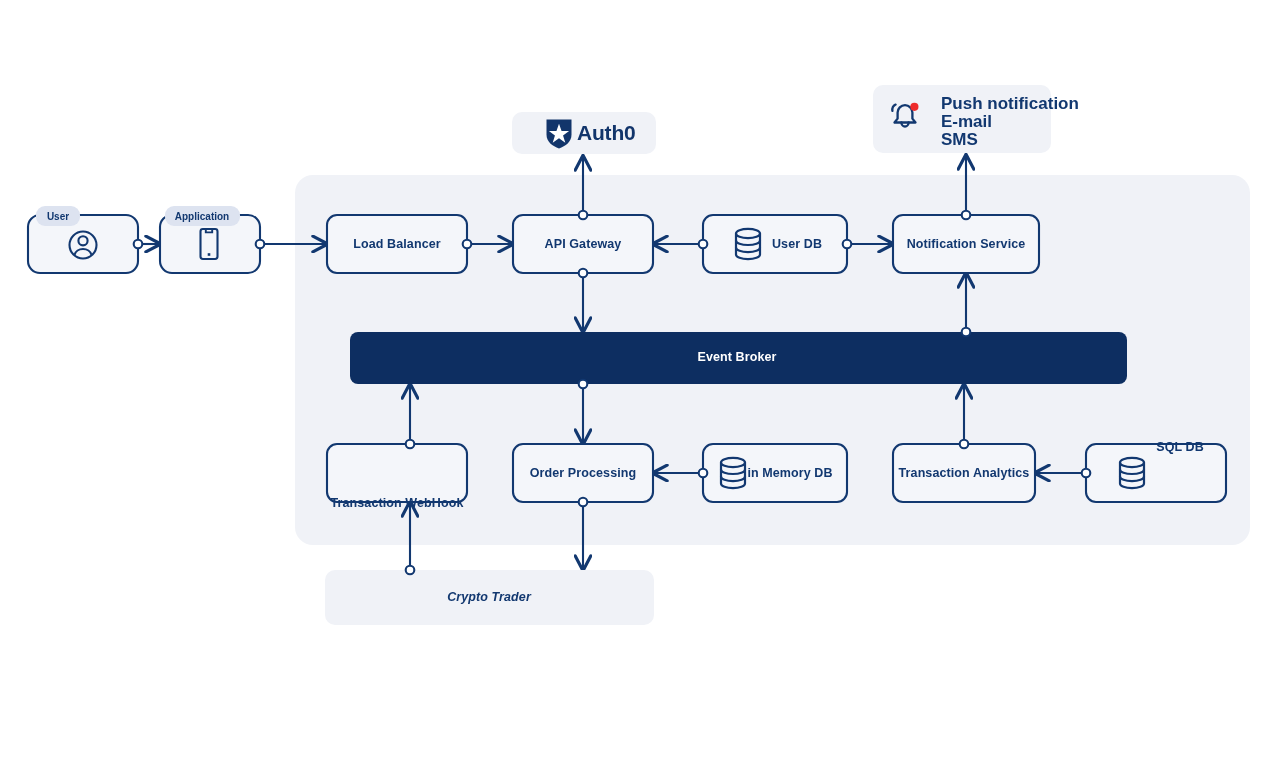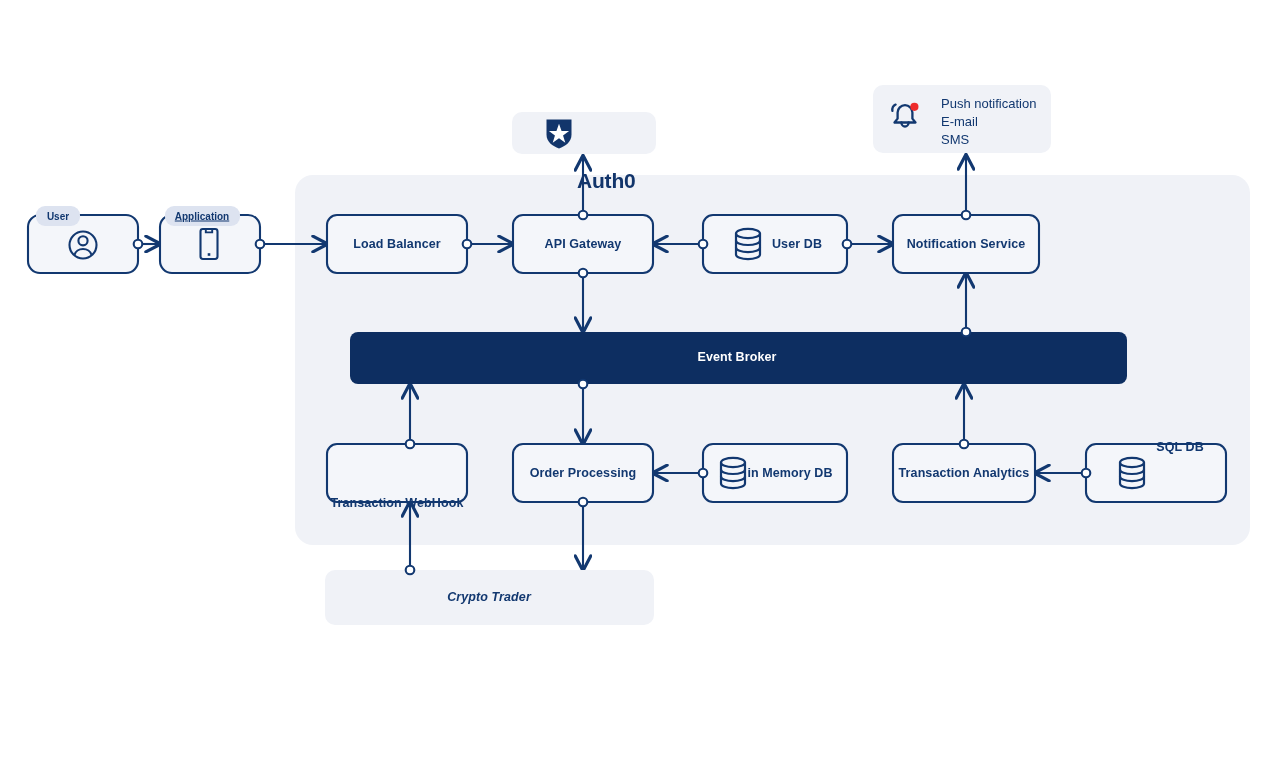--- a/index.html
+++ b/index.html
@@ -40,22 +40,22 @@
     position:absolute;
     color:#12356b;
     font-size:21px;
     font-weight:700;
     letter-spacing:-.2px;
     white-space:nowrap;
   }
   .notif-text{
     position:absolute;
     color:#123870;
-    font-size:13px;
-    font-weight:400;
+    font-size:17px;
+    font-weight:700;
     line-height:18.5px;
     white-space:nowrap;
   }
   .brand{
     position:absolute;
     right:30px;bottom:22px;
     font-size:46px;
     font-weight:700;
     color:#3b475c;
     letter-spacing:-1.6px;
@@ -205,34 +205,34 @@
       <circle cx="583" cy="384" r="4.3"></circle>
       <circle cx="964" cy="444" r="4.3"></circle>
       <circle cx="703" cy="473" r="4.3"></circle>
       <circle cx="1086" cy="473" r="4.3"></circle>
       <circle cx="410" cy="570" r="4.3"></circle>
       <circle cx="583" cy="502" r="4.3"></circle>
     </g>
   </svg>
 
   <span class="pill-lbl" style="left:58px;top:216px;">User</span>
-  <span class="pill-lbl" style="left:202px;top:216px;text-decoration:underline;">Application</span>
+  <span class="pill-lbl" style="left:202px;top:216px;">Application</span>
 
   <span class="lbl centered" style="left:397px;top:245px;">Load Balancer</span>
   <span class="lbl centered" style="left:583px;top:245px;">API Gateway</span>
   <span class="lbl centered" style="left:797px;top:245px;">User DB</span>
   <span class="lbl centered" style="left:966px;top:245px;">Notification Service</span>
   <span class="lbl centered white" style="left:719px;top:358px;">Event Broker</span>
   <span class="lbl centered" style="left:397px;top:474px;margin-top:30px;">Transaction WebHook</span>
   <span class="lbl centered" style="left:583px;top:474px;">Order Processing</span>
   <span class="lbl centered" style="left:790px;top:474px;">in Memory DB</span>
   <span class="lbl centered" style="left:964px;top:474px;">Transaction Analytics</span>
   <span class="lbl centered" style="left:1180px;top:448px;">SQL DB</span>
   <span class="lbl centered" style="left:489px;top:598px;font-style:italic;">Crypto Trader</span>
 
-  <span class="auth0-word" style="left:577px;top:121px;margin-top:48px;">Auth0</span>
+  <span class="auth0-word" style="left:577px;top:121px;">Auth0</span>
 
   <span class="notif-text" style="left:941px;top:95px;">Push notification</span>
   <span class="notif-text" style="left:941px;top:113px;">E-mail</span>
   <span class="notif-text" style="left:941px;top:131px;">SMS</span>
 
 
 </div>
 
 </body></html>

